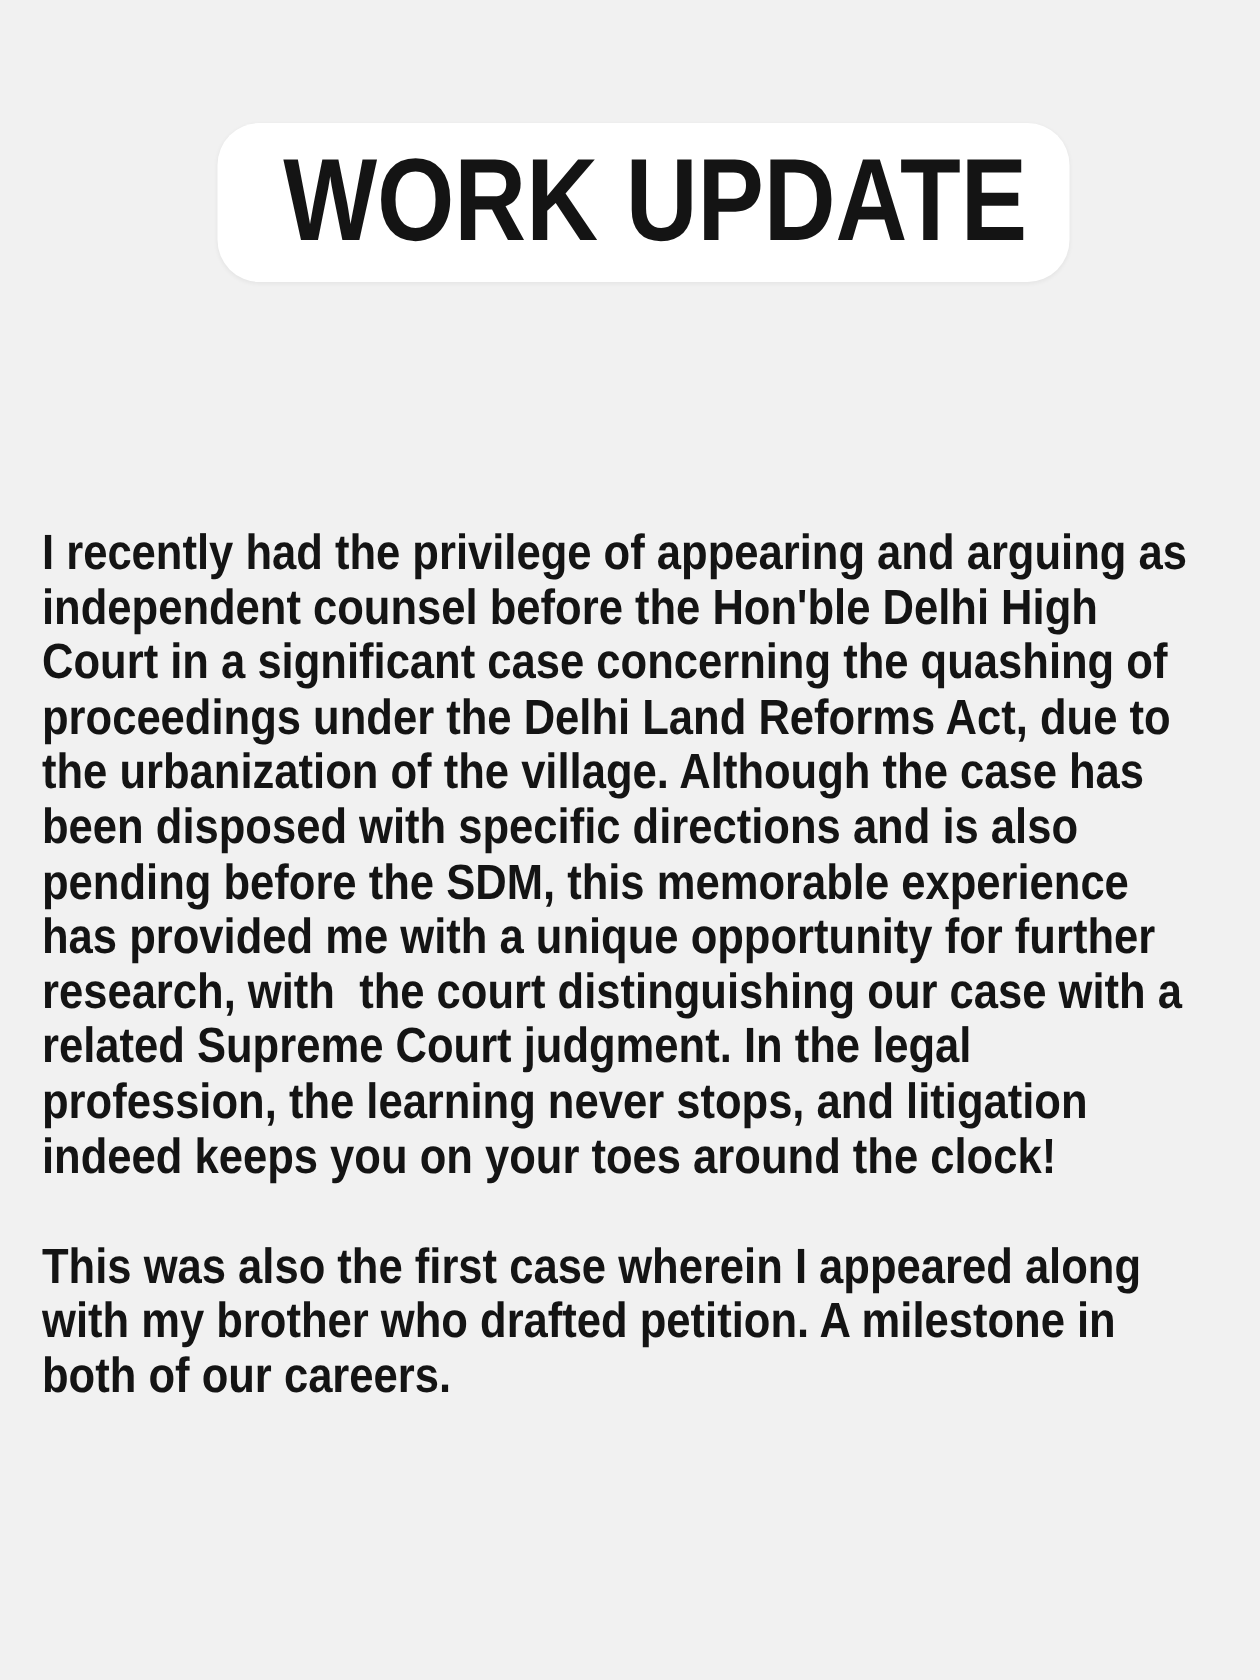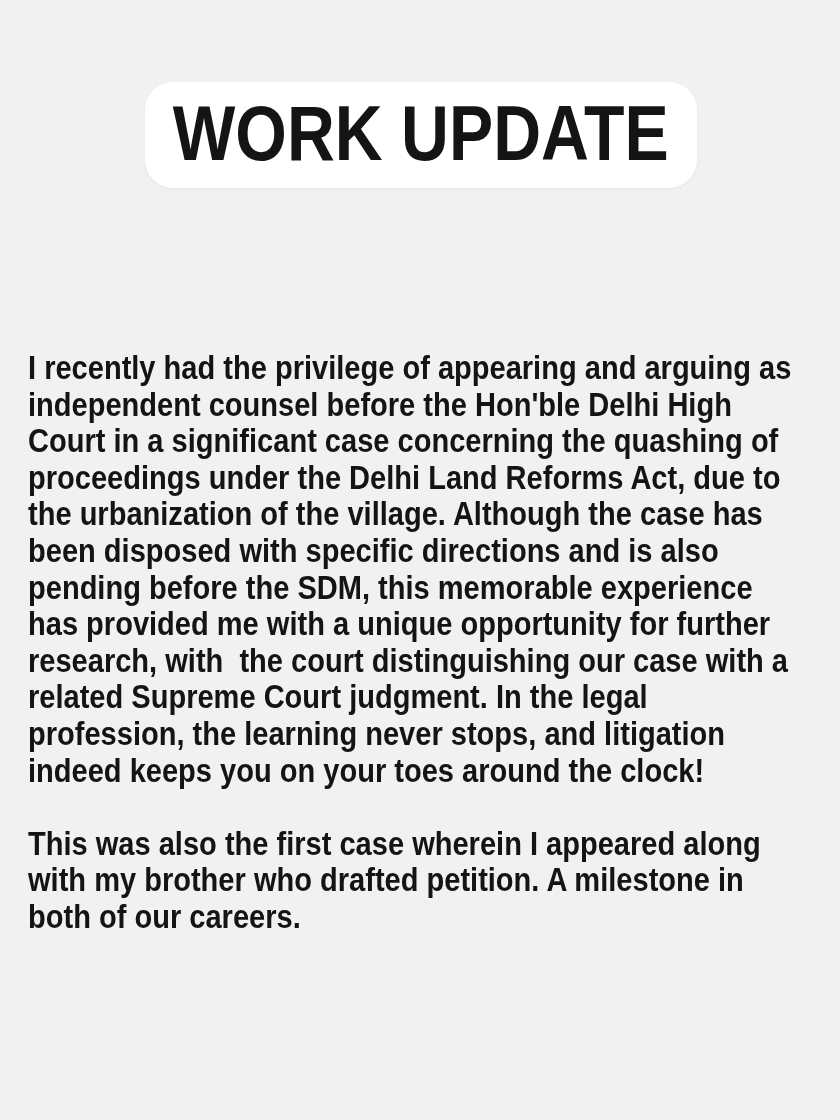--- a/index.html
+++ b/index.html
@@ -25,20 +25,21 @@
     left: 145px;
     top: 82px;
     width: 552px;
     height: 106px;
     background: var(--pill-bg);
     border-radius: 28px;
     box-shadow: 0 1px 3px rgba(0,0,0,0.05);
     display: flex;
     align-items: center;
     justify-content: center;
+    padding-left: 16px;
   }
   .title-text {
     font-size: 78px;
     font-weight: 700;
     color: var(--text);
     white-space: nowrap;
     letter-spacing: 0;
     transform: scaleX(0.85);
     transform-origin: 50% 50%;
     line-height: 1;

